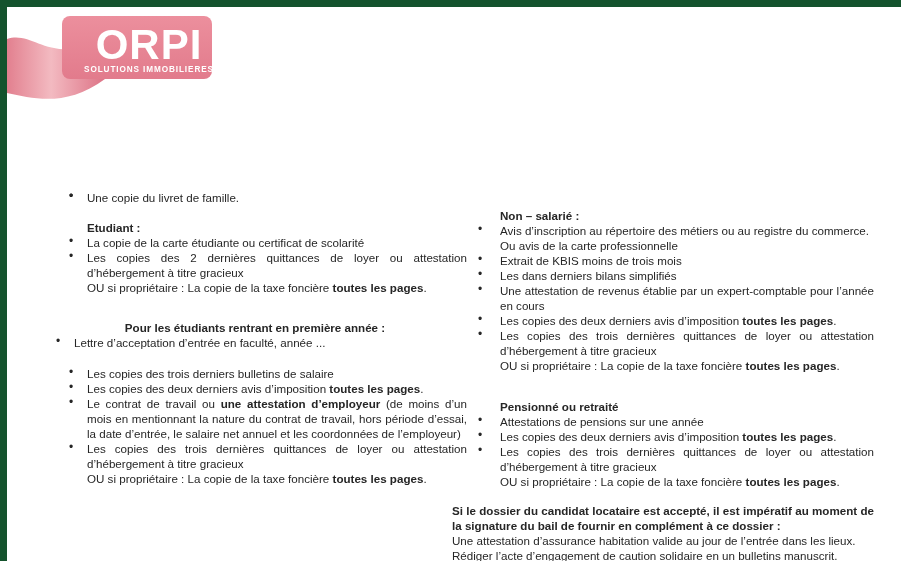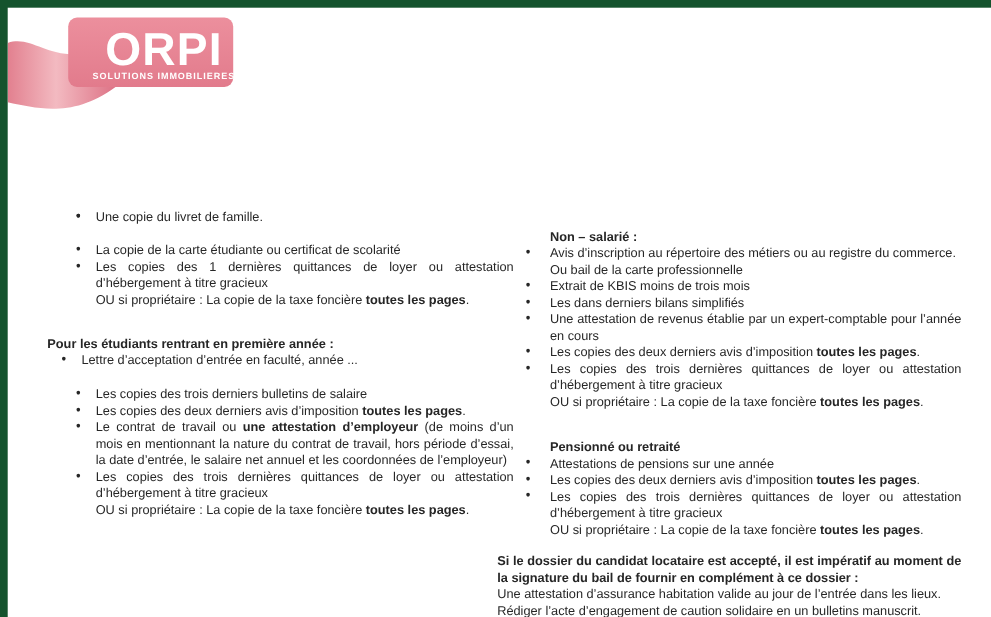--- a/index.html
+++ b/index.html
@@ -21,21 +21,21 @@
   .doc-sub{font-size:11.5px;font-weight:bold;line-height:14px;margin:0;}
   .doc-sub.first{margin-top:2px;}
   .col{
     position:absolute;top:183px;
     font-size:11.6px;line-height:15px;
   }
   .col-left{left:36px;width:424px;}
   .col-right{left:445px;width:422px;margin-top:18px;}
   .heading{font-weight:bold;padding-left:44px;}
   .col-right .heading{padding-left:48px;}
-  .heading.flush{padding-left:0;}
+  .heading.flush{padding-left:0;text-align:center;}
   ul.bullets{list-style:none;margin:0;padding:0;}
   .bullets li{position:relative;padding-left:44px;}
   .col-right .bullets li{padding-left:48px;}
   .bullets li .dot{position:absolute;left:26px;top:-1px;font-size:12px;}
   .bullets.outer li{padding-left:31px;}
   .bullets.outer li .dot{left:13px;}
   .justify{text-align:justify;}
   .para{padding-left:0;}
   b{font-weight:bold;}
 </style>
@@ -62,41 +62,42 @@
     <text x="142" y="65" text-anchor="middle" font-family="Liberation Sans, sans-serif" font-size="8.2" font-weight="bold" letter-spacing="0.9" fill="#ffffff">SOLUTIONS IMMOBILIERES</text>
   </svg>
 
 
   <div class="col col-left">
       <ul class="bullets">
         <li><span class="dot">•</span></li>
         <li><span class="dot">•</span><span>Une copie du livret de famille.</span></li>
       </ul>
       <div class="spacer" style="height: 15px;"></div>
+      <div class="heading"><b>Etudiant :</b></div>
       <ul class="bullets">
         <li><span class="dot">•</span><span>La copie de la carte étudiante ou certificat de scolarité</span></li>
-        <li class="justify"><span class="dot">•</span><span>Les copies des 1 dernières quittances de loyer ou attestation d’hébergement à titre gracieux</span><br><span>OU si propriétaire : La copie de la taxe foncière </span><b>toutes les pages</b><span>.</span></li>
+        <li class="justify"><span class="dot">•</span><span>Les copies des 2 dernières quittances de loyer ou attestation d’hébergement à titre gracieux</span><br><span>OU si propriétaire : La copie de la taxe foncière </span><b>toutes les pages</b><span>.</span></li>
       </ul>
       <div class="spacer" style="height: 25px;"></div>
       <div class="heading flush"><b>Pour les étudiants rentrant en première année</b><span> :</span></div>
       <ul class="bullets outer">
         <li><span class="dot">•</span><span>Lettre d’acceptation d’entrée en faculté, année ...</span></li>
       </ul>
       <div class="spacer" style="height: 16px;"></div>
       <ul class="bullets">
         <li><span class="dot">•</span><span>Les copies des trois derniers bulletins de salaire</span></li>
         <li><span class="dot">•</span><span>Les copies des deux derniers avis d’imposition </span><b>toutes les pages</b><span>.</span></li>
         <li class="justify"><span class="dot">•</span><span>Le contrat de travail ou </span><b>une attestation d’employeur</b><span> (de moins d’un mois en mentionnant la nature du contrat de travail, hors période d’essai, la date d’entrée, le salaire net annuel et les coordonnées de l’employeur)</span></li>
         <li class="justify"><span class="dot">•</span><span>Les copies des trois dernières quittances de loyer ou attestation d’hébergement à titre gracieux</span><br><span>OU si propriétaire : La copie de la taxe foncière </span><b>toutes les pages</b><span>.</span></li>
       </ul>
     </div>
   <div class="col col-right">
       <div class="heading"><b>Non – salarié :</b></div>
       <ul class="bullets">
-        <li><span class="dot">•</span><span>Avis d’inscription au répertoire des métiers ou au registre du commerce.</span><br><span>Ou bail de la carte professionnelle</span></li>
+        <li><span class="dot">•</span><span>Avis d’inscription au répertoire des métiers ou au registre du commerce.</span><br><span>Ou avis de la carte professionnelle</span></li>
         <li><span class="dot">•</span><span>Extrait de KBIS moins de trois mois</span></li>
         <li><span class="dot">•</span><span>Les dans derniers bilans simplifiés</span></li>
         <li class="justify"><span class="dot">•</span><span>Une attestation de revenus établie par un expert-comptable pour l’année en cours</span></li>
         <li><span class="dot">•</span><span>Les copies des deux derniers avis d’imposition </span><b>toutes les pages</b><span>.</span></li>
         <li class="justify"><span class="dot">•</span><span>Les copies des trois dernières quittances de loyer ou attestation d’hébergement à titre gracieux</span><br><span>OU si propriétaire : La copie de la taxe foncière </span><b>toutes les pages</b><span>.</span></li>
       </ul>
       <div class="spacer" style="height: 26px;"></div>
       <div class="heading"><b>Pensionné ou retraité</b></div>
       <ul class="bullets">
         <li><span class="dot">•</span><span>Attestations de pensions sur une année</span></li>

